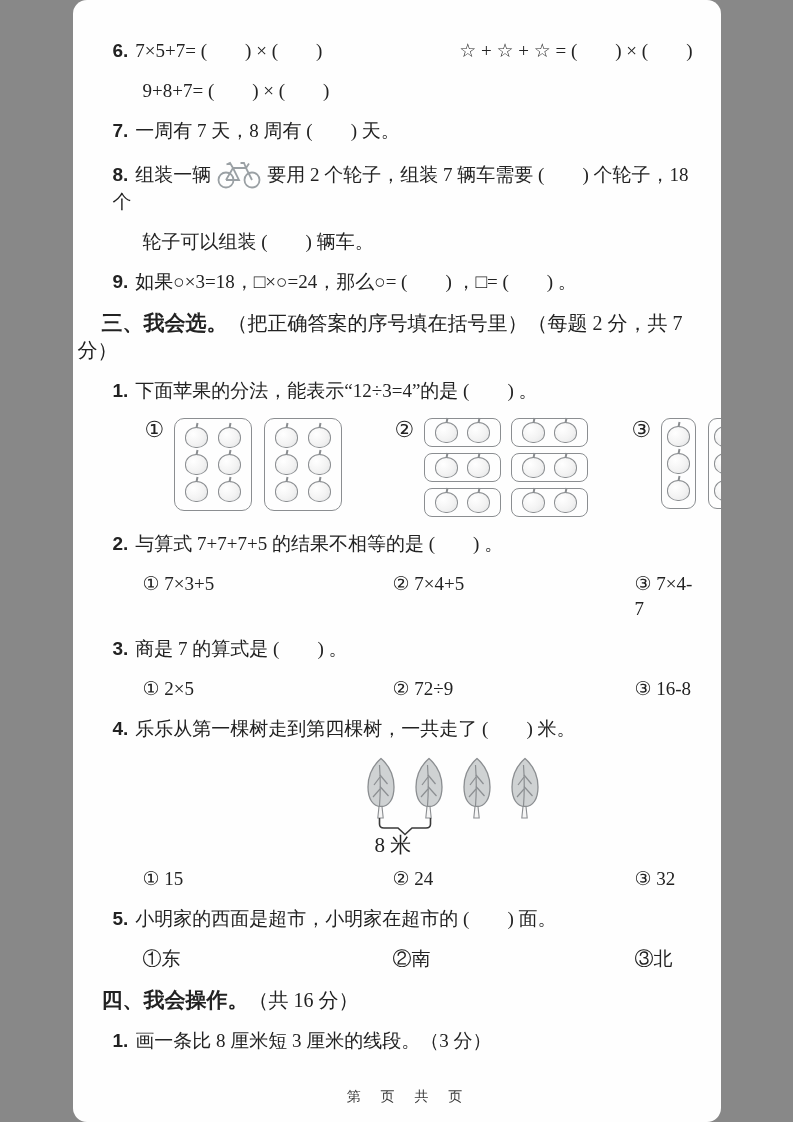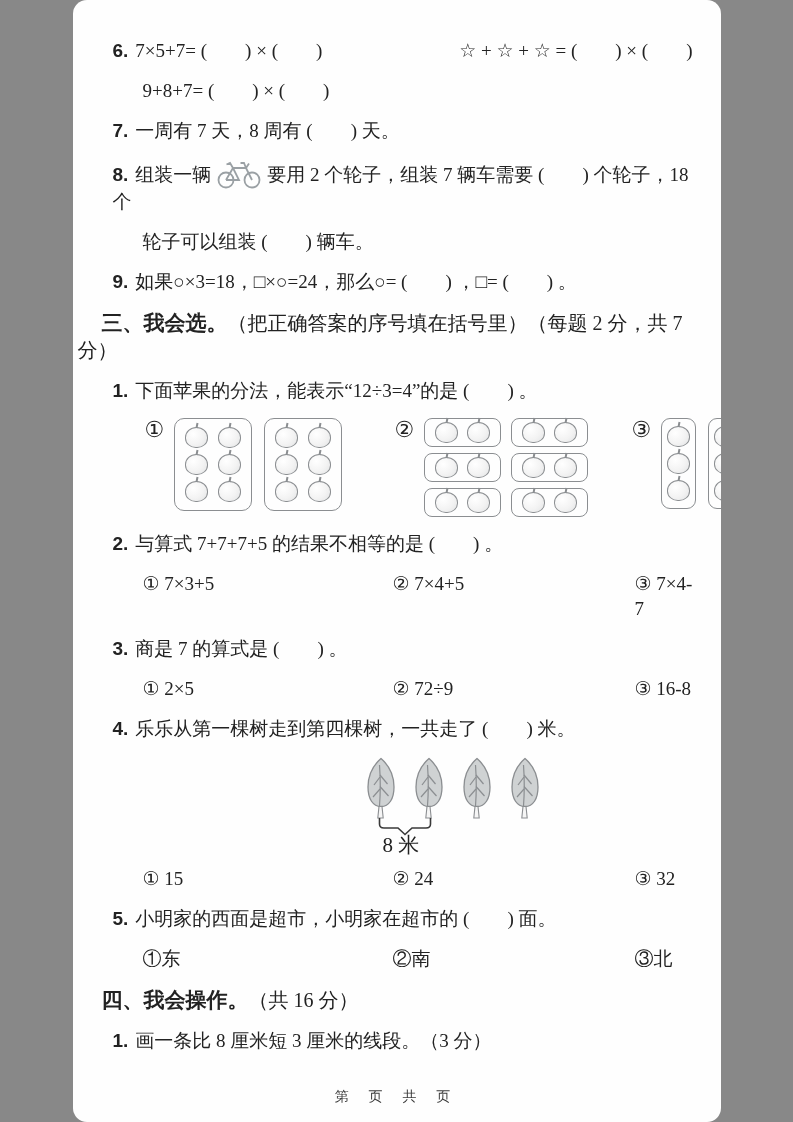--- a/index.html
+++ b/index.html
@@ -51,26 +51,26 @@
   }
   .apple::before {
     content: ""; position: absolute; left: 10px; top: -5px;
     width: 2px; height: 5px; background: #8b8e91; transform: rotate(12deg);
   }
 
   
   .tree-row { position: relative; height: 102px; margin-left: 250px; margin-bottom: 0; }
   .trees { display: flex; gap: 12px; }
   .brace { position: absolute; left: 15px; top: 62px; }
-  .dist-label { position: absolute; left: 20px; top: 78px; font-size: 21px; line-height: 22px; }
+  .dist-label { position: absolute; left: 12px; top: 78px; font-size: 21px; line-height: 22px; }
 
   .bike { vertical-align: -8px; margin: 0 5px; }
 
   .footer {
-    position: absolute; bottom: 16px; left: 0; width: 100%;
+    position: absolute; bottom: 16px; left: 12px; width: 100%;
     text-align: center; font-size: 14px; letter-spacing: 8px;
     color: #3a3a3a; font-family: "Liberation Sans", sans-serif;
   }
 </style>
 </head>
 <body>
 
 <div class="page">
 
   <div class="q row-flex">

